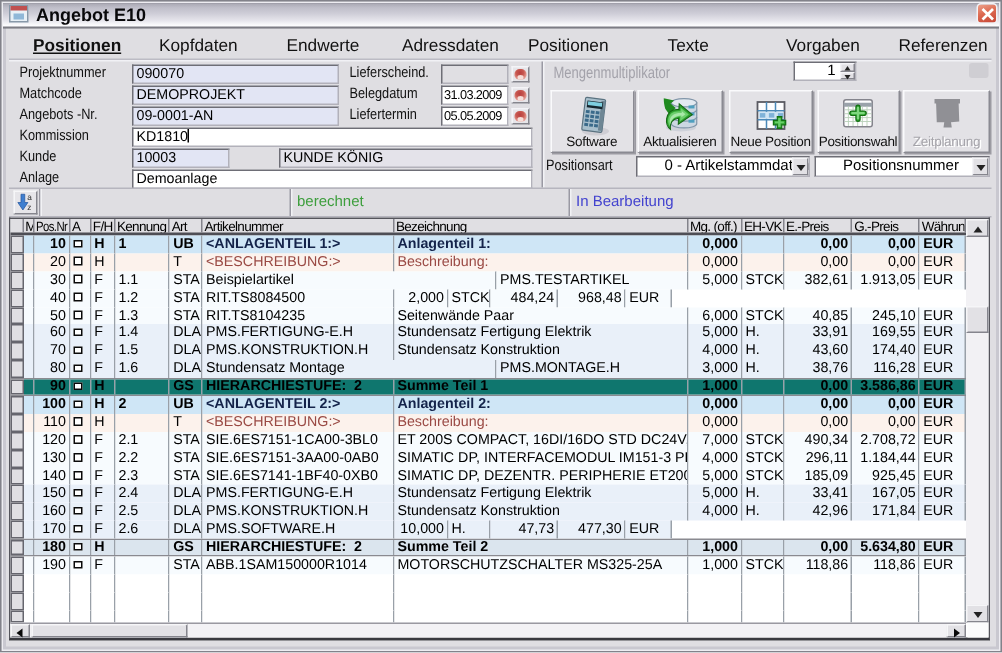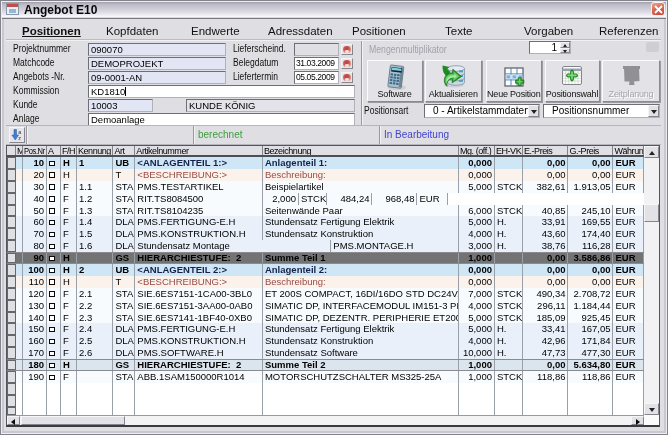--- a/index.html
+++ b/index.html
@@ -38,42 +38,42 @@
 .spinbtns{position:absolute;right:0;top:0;width:10px;height:11px}
 .sb{position:absolute;left:0;width:10px;height:5.5px;background:#e2e1e5;border:1px solid;border-color:#f4f4f7 #85858d #85858d #f4f4f7}
 .sb.up{top:0}.sb.dn{top:5.5px}
 .arr{position:absolute;width:0;height:0;border-left:2.5px solid transparent;border-right:2.5px solid transparent;left:2px}
 .arr.u{border-bottom:3px solid #222;top:1px}
 .arr.d{border-top:3px solid #222;top:1.5px}
 .btn{position:absolute;top:60px;height:42px;background:#e3e2e6;border:1px solid;border-color:#fafafc #8a8a92 #8a8a92 #fafafc;box-shadow:1px 1px 0 rgba(100,100,110,0.55)}
 .btn .cap{position:absolute;left:0;right:0;bottom:2px;text-align:center;font-size:9px;letter-spacing:-0.2px;color:#111;white-space:nowrap}
 .btn .cap.dis{color:#a6a5ab;text-shadow:1px 1px 0 #fff}
 .btn svg{position:absolute;left:50%;transform:translateX(-50%);top:3px}
-.combo{position:absolute;height:14px;border:1px solid;border-color:#6e6e76 #b2b1ba #b2b1ba #6e6e76;background:#fff;font-size:10px;line-height:12px;padding-left:8px;white-space:nowrap;overflow:hidden}
+.combo{position:absolute;height:14px;border:1px solid;border-color:#6e6e76 #b2b1ba #b2b1ba #6e6e76;background:#fff;font-size:10px;line-height:12px;padding-left:18px;white-space:nowrap;overflow:hidden}
 .combo .db{position:absolute;right:0;top:0;width:11px;height:12px;background:#e2e1e5;border:1px solid;border-color:#f4f4f7 #85858d #85858d #f4f4f7}
 .combo .db:after{content:"";position:absolute;left:2px;top:4px;width:0;height:0;border-left:3px solid transparent;border-right:3px solid transparent;border-top:4px solid #222}
 
 .statline{position:absolute;left:6px;right:7px;top:125px;height:1px;background:#b6b5be}
 .sortbtn{position:absolute;left:9px;top:127px;width:16px;height:16px;background:#e6e5e9;border:1px solid;border-color:#f6f6f8 #85858d #85858d #f6f6f8}
 .stxt{position:absolute;top:129px;font-size:10px;white-space:nowrap}
 
 .grid{position:absolute;left:6px;top:145px;width:654px;height:282px;border:1px solid #55555c;border-bottom:2px solid #3a3a40;background:#fff}
 .ghead{position:absolute;left:0;top:0;height:11px;display:flex;border-bottom:2px solid #4e4e55;background:#e0dfe3;box-sizing:border-box}
 .ghead .hc{height:100%;border-right:1px solid #83838b;font-size:9px;letter-spacing:-0.45px;line-height:10px;padding-left:1px;white-space:nowrap;overflow:hidden;color:#000}
 .rows{position:absolute;left:0;top:11px}
 .row{display:flex;height:11.9px}
 .row .c{height:100%;border-right:1px solid #99a0a8;font-size:9.5px;line-height:11.6px;white-space:nowrap;overflow:hidden;padding-left:2px}
 .row .c.num{text-align:right;padding-right:2px;padding-left:0}
 .row .c.mk{background:#e0dfe3;border:1px solid #66666e;padding:0}
 .row.b{font-weight:bold}
 .row.ub .c{background:#cfe6f6}.row.ub .tx{color:#14234a}
 .row.t .c{background:#fcf2ec}.row.t .tx{color:#9a4a44}
 .row.sta .c{background:#f7fbfe}
 .row.dla .c{background:#e9f0f9}
-.row.gs .c{background:#737373}.row.gs2 .c{background:#dbe5ee}
+.row.gs .c{background:#0f766e}.row.gs2 .c{background:#dbe5ee}
 .row.gs{border-top:1px solid #8a8a90;border-bottom:1px solid #8a8a90;height:11.9px}
 .row.gs .c{height:9.84px;line-height:9.6px}
 .row .c.mk{background:#e0dfe3}
 .cb{display:inline-block;width:6.5px;height:5.5px;border:1.5px solid #0a0a0a;background:#ffffff;margin-left:0px;margin-top:1.5px}
 .row.b .cb{border-width:1.8px}
 
 .vscroll{position:absolute;left:637px;top:0;width:15px;height:269px;background:#f2f1f4}
 .sbtn{position:absolute;background:#e2e1e5;border:1px solid;border-color:#f6f6f8 #85858d #85858d #f6f6f8}
 .hscroll{position:absolute;left:0;bottom:0;height:10px;width:637px;background:#f3f2f5;border-top:1px solid #9a99a1}
 </style></head><body>
@@ -281,22 +281,22 @@
 <div class="c" style="width:30.5px">EUR</div>
 </div>
 <div class="row sta">
 <div class="c mk" style="width:8.9px"></div>
 <div class="c" style="width:7.5px"></div>
 <div class="c num" style="width:23.6px">30</div>
 <div class="c" style="width:13.9px"><span class="cb"></span></div>
 <div class="c" style="width:16.1px">F</div>
 <div class="c" style="width:36.5px">1.1</div>
 <div class="c" style="width:21.9px">STA</div>
+<div class="c tx" style="width:196px">Beispielartikel</div>
 <div class="c tx" style="width:127.6px">PMS.TESTARTIKEL</div>
-<div class="c tx" style="width:196px">Beispielartikel</div>
 <div class="c num" style="width:36px">5,000</div>
 <div class="c" style="width:28px">STCK</div>
 <div class="c num" style="width:45.5px">382,61</div>
 <div class="c num" style="width:45px">1.913,05</div>
 <div class="c" style="width:30.5px">EUR</div>
 </div>
 <div class="row sta">
 <div class="c mk" style="width:8.9px"></div>
 <div class="c" style="width:7.5px"></div>
 <div class="c num" style="width:23.6px">40</div>
@@ -505,21 +505,20 @@
 </div>
 <div class="row dla">
 <div class="c mk" style="width:8.9px"></div>
 <div class="c" style="width:7.5px"></div>
 <div class="c num" style="width:23.6px">170</div>
 <div class="c" style="width:13.9px"><span class="cb"></span></div>
 <div class="c" style="width:16.1px">F</div>
 <div class="c" style="width:36.5px">2.6</div>
 <div class="c" style="width:21.9px">DLA</div>
 <div class="c tx" style="width:127.6px">PMS.SOFTWARE.H</div>
-<div class="c tx" style="width:196px">Stundensatz Software</div>
 <div class="c num" style="width:36px">10,000</div>
 <div class="c" style="width:28px">H.</div>
 <div class="c num" style="width:45.5px">47,73</div>
 <div class="c num" style="width:45px">477,30</div>
 <div class="c" style="width:30.5px">EUR</div>
 </div>
 <div class="row gs gs2 b">
 <div class="c mk" style="width:8.9px"></div>
 <div class="c" style="width:7.5px"></div>
 <div class="c num" style="width:23.6px">180</div>

